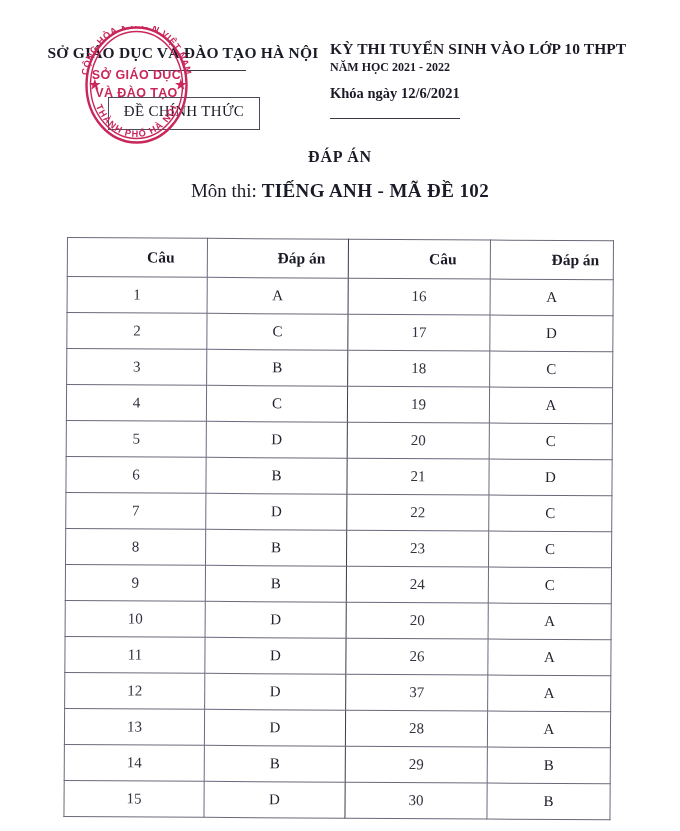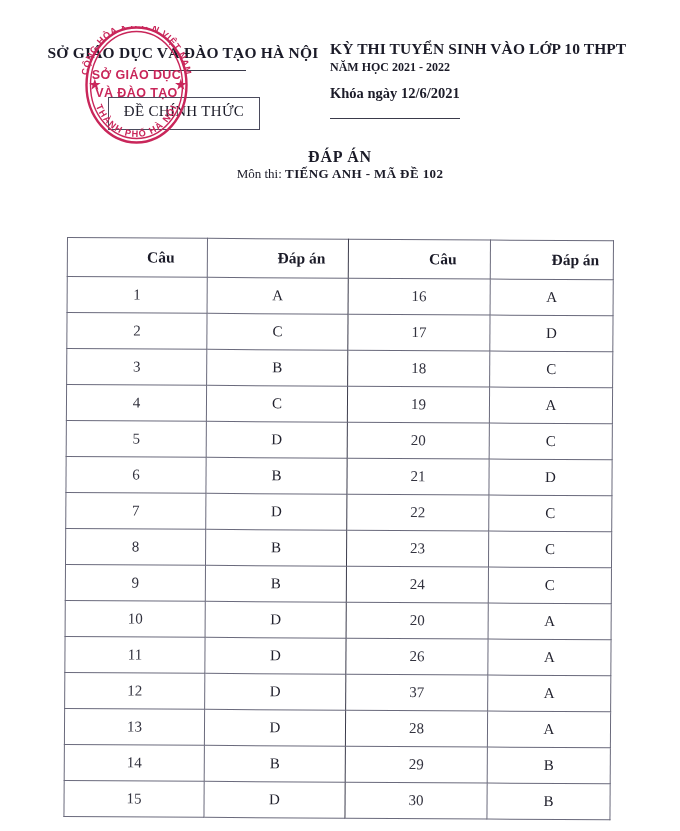--- a/index.html
+++ b/index.html
@@ -112,21 +112,22 @@
     top: 148px;
     width: 680px;
     text-align: center;
   }
   .t-dapan {
     font-size: 16px;
     font-weight: bold;
     letter-spacing: 0.8px;
   }
   .t-monthi {
-    font-size: 13px;
+    margin-top: 14px;
+    font-size: 19px;
   }
   .t-monthi .lbl { font-weight: normal; }
   .t-monthi .val { font-weight: bold; letter-spacing: 0.4px; }
 
   
   .table-wrap {
     position: absolute;
     left: 67px;
     top: 237px;
     width: 546px;

